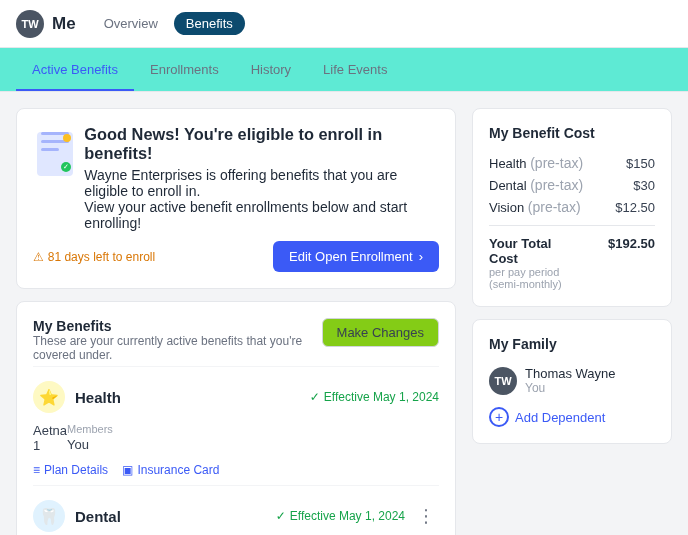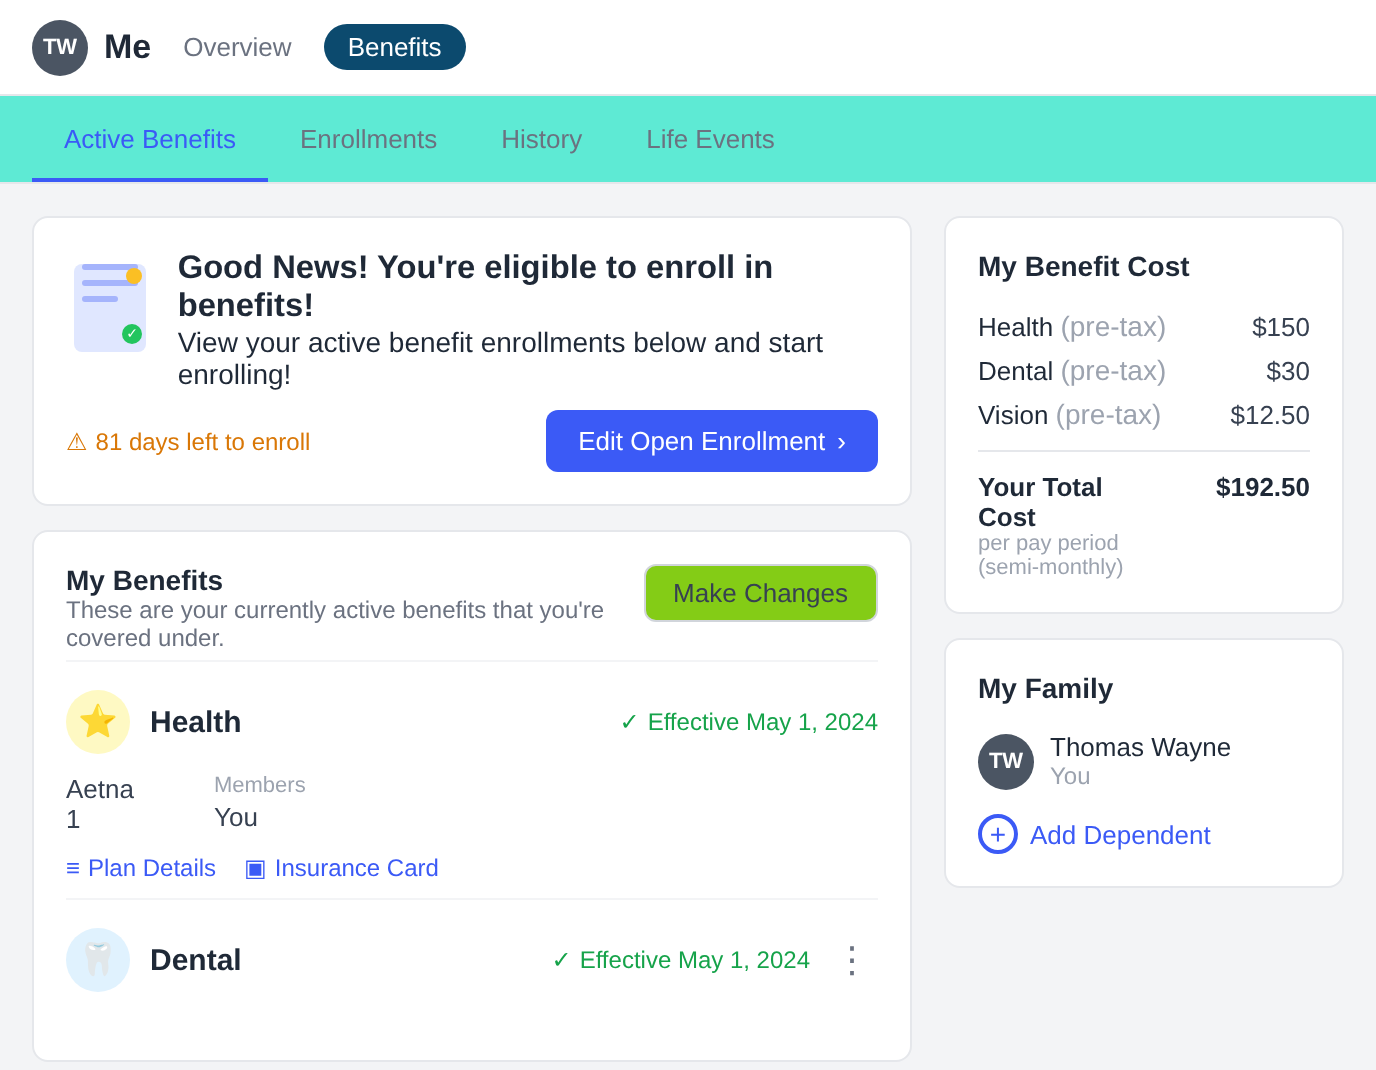--- a/index.html
+++ b/index.html
@@ -1,21 +1,21 @@
 <!DOCTYPE html>
 <html><head>
   <meta charset="utf-8">
   <style>
     * { box-sizing: border-box; margin: 0; padding: 0; }
     body { font-family: -apple-system, BlinkMacSystemFont, 'Segoe UI', sans-serif; background: #f3f4f6; font-size: 14px; color: #1f2937; width: 688px; min-height: 535px; }
 
     
     .top-nav { background: #fff; display: flex; align-items: center; padding: 0 16px; height: 48px; border-bottom: 1px solid #e5e7eb; }
     .avatar-circle { width: 28px; height: 28px; border-radius: 50%; background: #4b5563; color: #fff; display: flex; align-items: center; justify-content: center; font-size: 11px; font-weight: 600; margin-right: 8px; flex-shrink: 0; }
-    .nav-name { font-weight: 700; font-size: 17px; margin-right: 16px; }
+    .nav-name { font-weight: 700; font-size: 17px; margin-right: 28px; }
     .nav-link { font-size: 13px; color: #6b7280; margin-right: 16px; cursor: pointer; padding: 4px 0; }
     .nav-link.active { background: #0c4a6e; color: #fff; padding: 4px 12px; border-radius: 20px; }
 
     
     .tab-bar { background: #5eead4; display: flex; padding: 0 16px; border-bottom: 1px solid #e5e7eb; }
     .tab { padding: 14px 16px; font-size: 13px; color: #6b7280; cursor: pointer; position: relative; }
     .tab.active { color: #3b5af6; font-weight: 500; }
     .tab.active::after { content: ''; position: absolute; bottom: 0; left: 0; right: 0; height: 2px; background: #3b5af6; }
 
     
@@ -35,21 +35,21 @@
 
     
     .benefit-item { border-top: 1px solid #f3f4f6; padding: 14px 0 8px; }
     .benefit-item-header { display: flex; align-items: center; justify-content: space-between; margin-bottom: 10px; }
     .benefit-item-left { display: flex; align-items: center; gap: 10px; }
     .benefit-icon { width: 32px; height: 32px; border-radius: 50%; display: flex; align-items: center; justify-content: center; font-size: 16px; }
     .health-icon { background: #fef9c3; }
     .dental-icon { background: #e0f2fe; }
     .benefit-name { font-weight: 600; font-size: 15px; }
     .effective-date { color: #16a34a; font-size: 12px; display: flex; align-items: center; gap: 4px; }
-    .benefit-details-row { display: flex; gap: 40px; margin-bottom: 10px; }
+    .benefit-details-row { display: flex; margin-bottom: 10px; }
     .benefit-detail-label { font-size: 11px; color: #9ca3af; margin-bottom: 2px; text-align: center; }
     .benefit-detail-value { font-size: 13px; color: #374151; }
     .benefit-links { display: flex; gap: 14px; }
     .benefit-link { font-size: 12px; color: #3b5af6; cursor: pointer; display: flex; align-items: center; gap: 4px; }
     .more-btn { background: none; border: none; cursor: pointer; color: #6b7280; font-size: 18px; padding: 2px 4px; }
 
     
     .right-card { background: #fff; border: 1px solid #e5e7eb; border-radius: 8px; padding: 16px; margin-bottom: 12px; }
     .right-card-title { font-weight: 600; font-size: 14px; margin-bottom: 14px; }
     .cost-row { display: flex; justify-content: space-between; align-items: center; margin-bottom: 6px; font-size: 13px; }
@@ -102,20 +102,21 @@
           <div class="doc-shape">
             <div class="doc-line"></div>
             <div class="doc-line"></div>
             <div class="doc-line" style="width:50%"></div>
             <div class="doc-dot"></div>
             <div class="doc-check">✓</div>
           </div>
         </div>
         <div>
           <h3>Good News! You're eligible to enroll in benefits!</h3>
+          <p style="margin-top:4px;">Wayne Enterprises is offering benefits that you are eligible to enroll in.</p>
           <p>View your active benefit enrollments below and start enrolling!</p>
         </div>
       </div>
       <div class="banner-footer">
         <div class="days-left">
           <span>⚠</span>
           <span>81 days left to enroll</span>
         </div>
         <button class="edit-btn">
           <span>Edit Open Enrollment</span>

